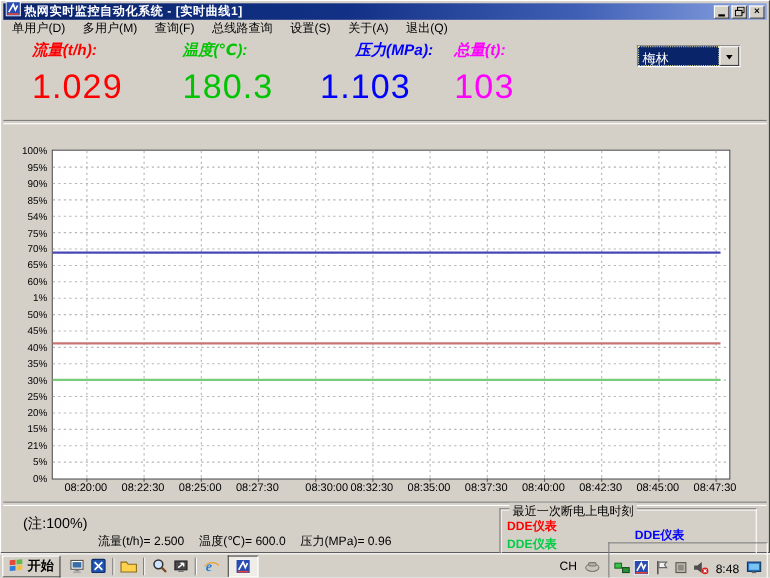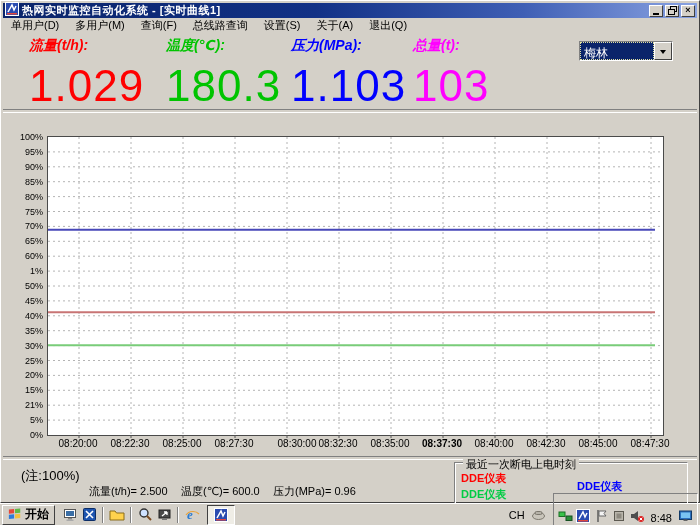--- a/index.html
+++ b/index.html
@@ -23,21 +23,21 @@
     justify-content:center; box-sizing:border-box;}
   .glyph-min{ width:6px; height:2px; background:#000; margin-top:6px;}
   .glyph-close{ font-size:9px; font-weight:bold; line-height:9px; color:#000;}
   
   .menubar{ position:absolute; left:2px; top:17px; width:694px; height:14px;
     display:flex; align-items:center; font-size:11px; color:#000;}
   .menu-item{ padding:1px 8px; white-space:nowrap; }
   
   .readout{ position:absolute; top:36px; }
   .readout .ro-label{ font-size:14px; font-weight:bold; font-style:italic; white-space:nowrap;}
-  .readout .ro-value{ font-size:44px; margin-top:6px; letter-spacing:1px; white-space:nowrap;}
+  .readout .ro-value{ font-size:31px; margin-top:6px; letter-spacing:1px; white-space:nowrap;}
   
   .combo{ position:absolute; left:578px; top:40px; width:94px; height:20px;
     background:#fff; border:1px solid; border-color:#808080 #fff #fff #808080;
     box-shadow:inset 1px 1px 0 #404040; display:flex; box-sizing:border-box;}
   .combo-sel{ flex:1; background:#0a246a; color:#fff; font-size:12px;
     padding:2px 3px; border:1px dotted #e0e0a0; white-space:nowrap; overflow:hidden;}
   .combo-arrow{ width:16px; background:#d4d0c8; border:1px solid;
     border-color:#fff #404040 #404040 #fff; display:flex; align-items:center; justify-content:center;}
   .combo-arrow::after{ content:""; border:3px solid transparent; border-top:4px solid #000; margin-top:4px;}
   
@@ -122,42 +122,42 @@
     <div id="readouts">
         <div class="readout" style="left: 28px;">
           <div class="ro-label" style="color: rgb(255, 0, 0);">流量(t/h):</div>
           <div class="ro-value" style="color: rgb(255, 0, 0);">1.029</div>
         </div>
         <div class="readout" style="left: 165px;">
           <div class="ro-label" style="color: rgb(0, 196, 0);">温度(℃):</div>
           <div class="ro-value" style="color: rgb(0, 196, 0);">180.3</div>
         </div>
         <div class="readout" style="left: 290px;">
-          <div class="ro-label" style="color: rgb(0, 0, 255);">压力(MPa):</div>
+          <div class="ro-label" style="color: rgb(0, 0, 255); margin-left: 32px;">压力(MPa):</div>
           <div class="ro-value" style="color: rgb(0, 0, 255);">1.103</div>
         </div>
         <div class="readout" style="left: 412px;">
           <div class="ro-label" style="color: rgb(255, 0, 255);">总量(t):</div>
           <div class="ro-value" style="color: rgb(255, 0, 255);">103</div>
         </div>
       </div>
 
     <div class="combo">
       <span class="combo-sel">梅林</span>
       <span class="combo-arrow"></span>
     </div>
 
     <div class="hsep" style="top:108px"></div>
 
     <div id="yaxis">
         <div class="ytick" style="left: 2px; top: 131px;">100%</div>
         <div class="ytick" style="left: 2px; top: 145.9px;">95%</div>
         <div class="ytick" style="left: 2px; top: 160.8px;">90%</div>
         <div class="ytick" style="left: 2px; top: 175.7px;">85%</div>
-        <div class="ytick" style="left: 2px; top: 190.6px;">80%</div>
+        <div class="ytick" style="left: 2px; top: 190.6px;">54%</div>
         <div class="ytick" style="left: 2px; top: 205.5px;">75%</div>
         <div class="ytick" style="left: 2px; top: 220.4px;">70%</div>
         <div class="ytick" style="left: 2px; top: 235.3px;">65%</div>
         <div class="ytick" style="left: 2px; top: 250.2px;">60%</div>
         <div class="ytick" style="left: 2px; top: 265.1px;">1%</div>
         <div class="ytick" style="left: 2px; top: 280px;">50%</div>
         <div class="ytick" style="left: 2px; top: 294.9px;">45%</div>
         <div class="ytick" style="left: 2px; top: 309.8px;">40%</div>
         <div class="ytick" style="left: 2px; top: 324.7px;">35%</div>
         <div class="ytick" style="left: 2px; top: 339.6px;">30%</div>
@@ -219,21 +219,21 @@
         </svg>
     </div>
     <div id="xaxis">
         <div class="xtick" style="left: 47px;">08:20:00</div>
         <div class="xtick" style="left: 99px;">08:22:30</div>
         <div class="xtick" style="left: 151px;">08:25:00</div>
         <div class="xtick" style="left: 203px;">08:27:30</div>
         <div class="xtick" style="left: 266px;">08:30:00</div>
         <div class="xtick" style="left: 307px;">08:32:30</div>
         <div class="xtick" style="left: 359px;">08:35:00</div>
-        <div class="xtick" style="left: 411px; font-weight: bold;">08:37:30</div>
+        <div class="xtick" style="left: 411px;">08:37:30</div>
         <div class="xtick" style="left: 463px;">08:40:00</div>
         <div class="xtick" style="left: 515px;">08:42:30</div>
         <div class="xtick" style="left: 567px;">08:45:00</div>
         <div class="xtick" style="left: 619px;">08:47:30</div>
       </div>
 
     <div class="hsep" style="top:455px"></div>
 
     <div class="note">(注:100%)</div>
     <div id="refs">

